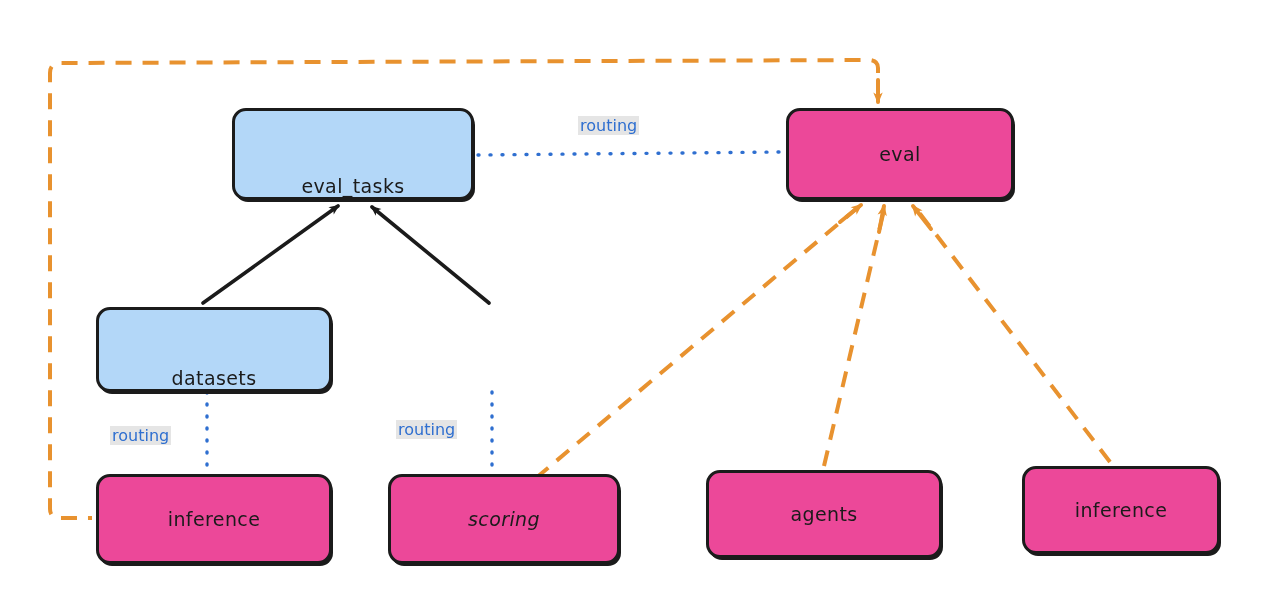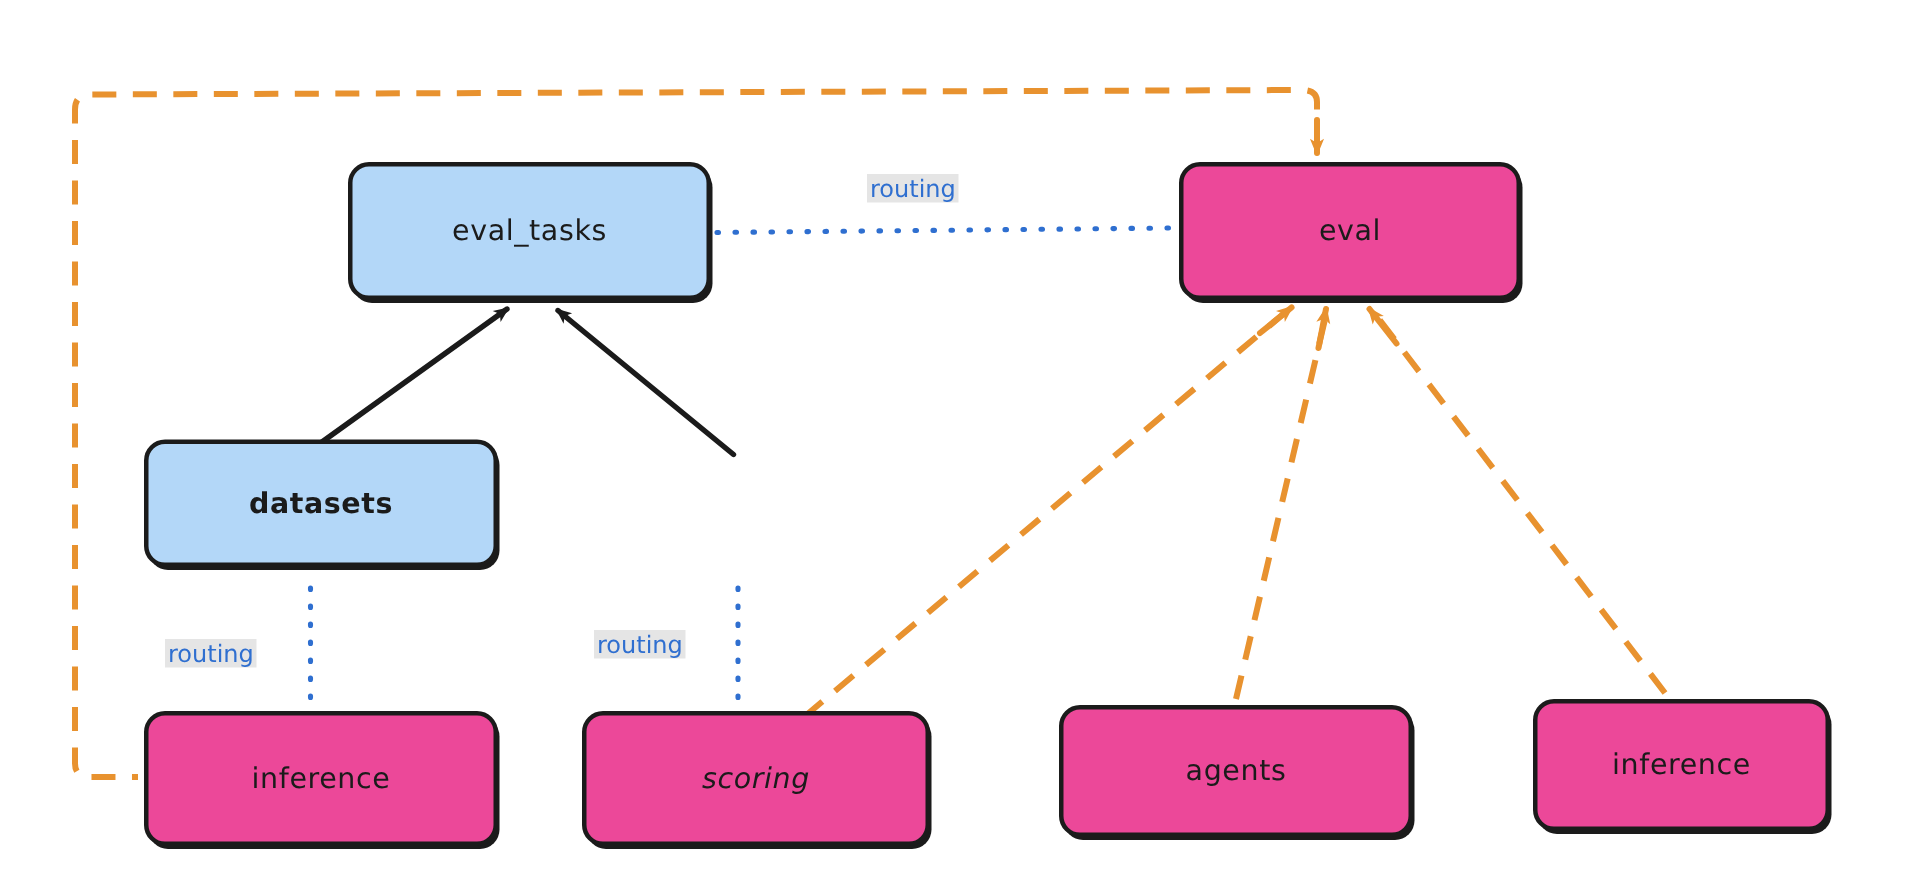--- a/index.html
+++ b/index.html
@@ -38,20 +38,21 @@
   .node-label {
     font-family: "DejaVu Sans", sans-serif;
     font-size: 19px;
     color: #1b1b1b;
     letter-spacing: 0.4px;
     white-space: nowrap;
     text-align: center;
   }
   .node.api {
     background: #b3d7f8;
+    align-items: flex-end;
   }
   .node.provider {
     background: #ec4899;
   }
   .edge-label {
     position: absolute;
     font-family: "DejaVu Sans", sans-serif;
     font-size: 16px;
     color: #2f6fd0;
     white-space: nowrap;
@@ -101,21 +102,21 @@
   </svg>
 
   <div class="node api" style="left:232px; top:108px; width:242px; height:92px;">
     <span class="node-label">eval_tasks</span>
   </div>
 
   <div class="node provider" style="left:786px; top:108px; width:228px; height:92px;">
     <span class="node-label">eval</span>
   </div>
 
-  <div class="node api" style="left:96px; top:293px; width:236px; height:85px;font-weight:bold;">
+  <div class="node api" style="left:96px; top:307px; width:236px; height:85px;">
     <span class="node-label">datasets</span>
   </div>
 
 
   <div class="node provider" style="left:96px; top:474px; width:236px; height:90px;">
     <span class="node-label">inference</span>
   </div>
 
   <div class="node provider" style="left:388px; top:474px; width:232px; height:90px;font-style:italic;">
     <span class="node-label">scoring</span>

